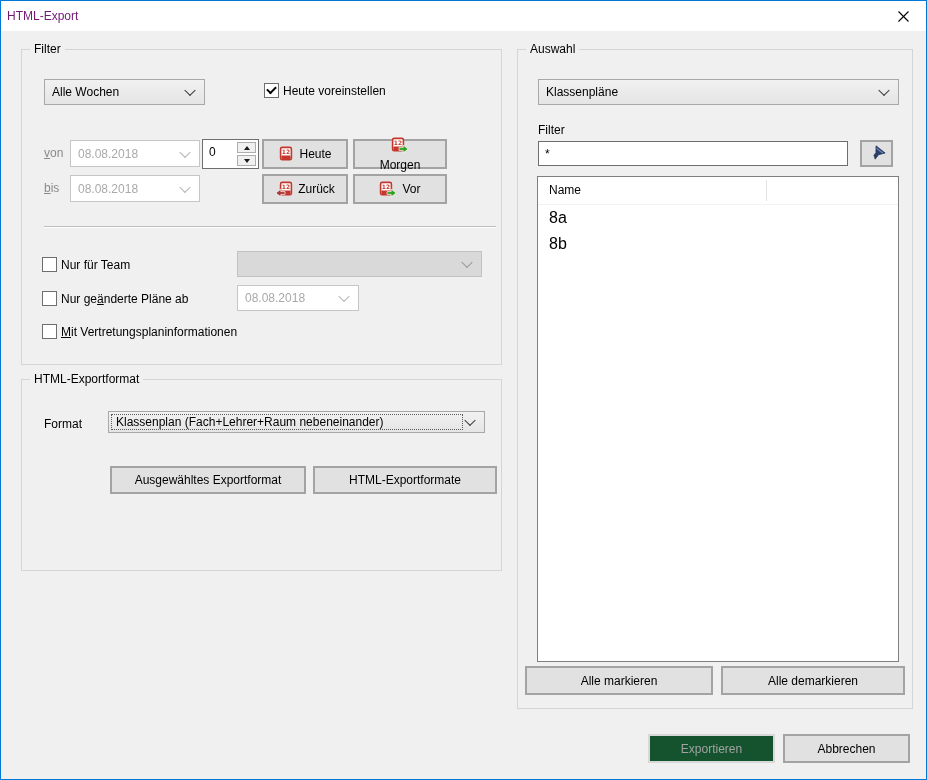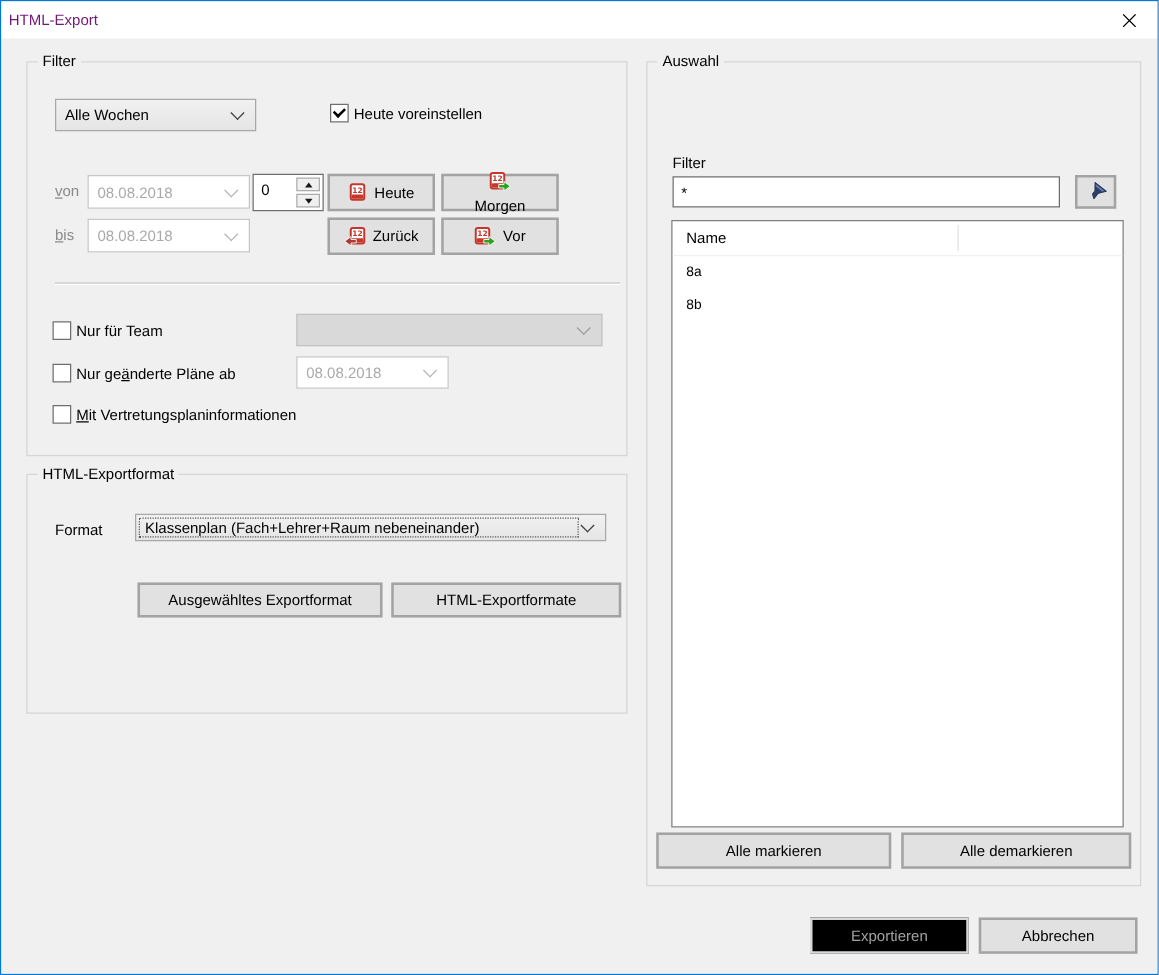--- a/index.html
+++ b/index.html
@@ -17,21 +17,21 @@
   .chev{position:absolute;right:10px;top:50%;width:7px;height:7px;border-right:1px solid #3c3c3c;border-bottom:1px solid #3c3c3c;
         transform:translateY(-70%) rotate(45deg);}
   .combo.datebox{background:#fff;border-color:#c6c6c6;color:#a9a9a9;}
   .combo.datebox .chev{border-color:#b5b5b5;}
   .combo.flatdis{background:#d9d9d9;border-color:#c2c2c2;}
   .combo.flatdis .chev{border-color:#9a9a9a;}
   .focus-inner{position:absolute;left:2px;top:2px;bottom:2px;right:21px;border:1px dotted #5a5a5a;display:flex;align-items:center;padding-left:4px;white-space:nowrap;overflow:hidden;}
 
   .btn{position:absolute;background:#e1e1e1;border:2px solid #a3a3a3;font-size:12px;color:#000;display:flex;align-items:center;
        justify-content:center;gap:5px;box-sizing:border-box;cursor:default;white-space:nowrap;}
-  .btn.disabled{background:#000000;border-color:#d8d8d8;color:#a2a2a2;}
+  .btn.disabled{background:#14532d;border-color:#d8d8d8;color:#a2a2a2;}
 
   .lbl{position:absolute;font-size:12px;color:#000;white-space:nowrap;}
   .lbl.dis{color:#8a8a8a;}
   u{text-decoration:underline;}
 
   .cbrow{position:absolute;display:flex;align-items:center;font-size:12px;color:#000;}
   .cb{position:relative;width:13px;height:13px;background:#fff;border:1px solid #6e6e6e;box-sizing:content-box;margin-right:4px;flex:0 0 auto;}
   .cb.checked::after{content:'';position:absolute;left:2px;top:2px;width:7px;height:4px;border-left:2px solid #000;border-bottom:2px solid #000;transform:rotate(-45deg);}
 
   .spinner{position:absolute;border:1px solid #6e6e6e;background:#fff;box-sizing:border-box;display:flex;}
@@ -42,21 +42,21 @@
   .tri-dn{width:0;height:0;border-left:3px solid transparent;border-right:3px solid transparent;border-top:4px solid #1a1a1a;}
 
   .textinput{position:absolute;background:#fff;border:1px solid #6e6e6e;box-sizing:border-box;font-size:12px;color:#000;
              font-family:"Liberation Sans","DejaVu Sans",sans-serif;padding:3px 6px;outline:none;}
   .textarea{position:absolute;background:#fff;border:1px solid #a0a0a0;box-sizing:border-box;resize:none;outline:none;
             font-family:"Liberation Sans","DejaVu Sans",sans-serif;font-size:12px;}
 
   .listbox{position:absolute;background:#fff;border:1px solid #7f7f7f;box-sizing:border-box;overflow:hidden;}
   .list-header{position:relative;height:27px;line-height:27px;padding-left:11px;font-size:12px;color:#000;border-bottom:1px solid #f2f2f2;}
   .col-divider{position:absolute;left:228px;top:3px;bottom:3px;width:1px;background:#e2e2e2;}
-  .list-row{height:26px;line-height:26px;padding-left:11px;font-size:11px;color:#000;}
+  .list-row{height:26px;line-height:26px;padding-left:11px;font-size:16px;color:#000;}
 
   .sep{position:absolute;height:0;border-top:1px solid #bdbdbd;border-bottom:1px solid #ffffff;}
   .icon{display:inline-flex;flex:0 0 auto;}
 </style>
 </head>
 <body>
 
 <div class="dialog">
 
   <div class="titlebar">
@@ -199,20 +199,24 @@
       </div>
       <div class="btn" style="left:291px;top:86px;width:184px;height:28px;">
         <span>HTML-Exportformate</span>
       </div>
     </div>
 
 
     <div class="group" style="left:516px;top:18px;width:396px;height:660px;">
       <span class="group-label">Auswahl</span>
 
+      <div class="combo" style="left:20px;top:29px;width:361px;height:26px;">
+        <span>Klassenpläne</span>
+        <span class="chev"></span>
+      </div>
 
       <span class="lbl" style="left:20px;top:73px;">Filter</span>
       <input class="textinput" style="left: 20px; top: 91px; width: 310px; height: 25px;" value="*">
       <div class="btn" style="left:342px;top:90px;width:33px;height:27px;">
         <span class="icon">
           <svg width="18" height="18" viewBox="0 0 18 18">
               <g transform="rotate(38 9 9)">
                 <path d="M3.2 3.2 h11.6 l-4.1 5.4 v5.6 l-3.4 -2.4 v-3.2 z" fill="#2b3f6b" stroke="#1c2c4e" stroke-width="0.6"></path>
                 <path d="M4.6 4.1 h8.8 l-1 1.3 h-6.8 z" fill="#6e87b8"></path>
               </g>

